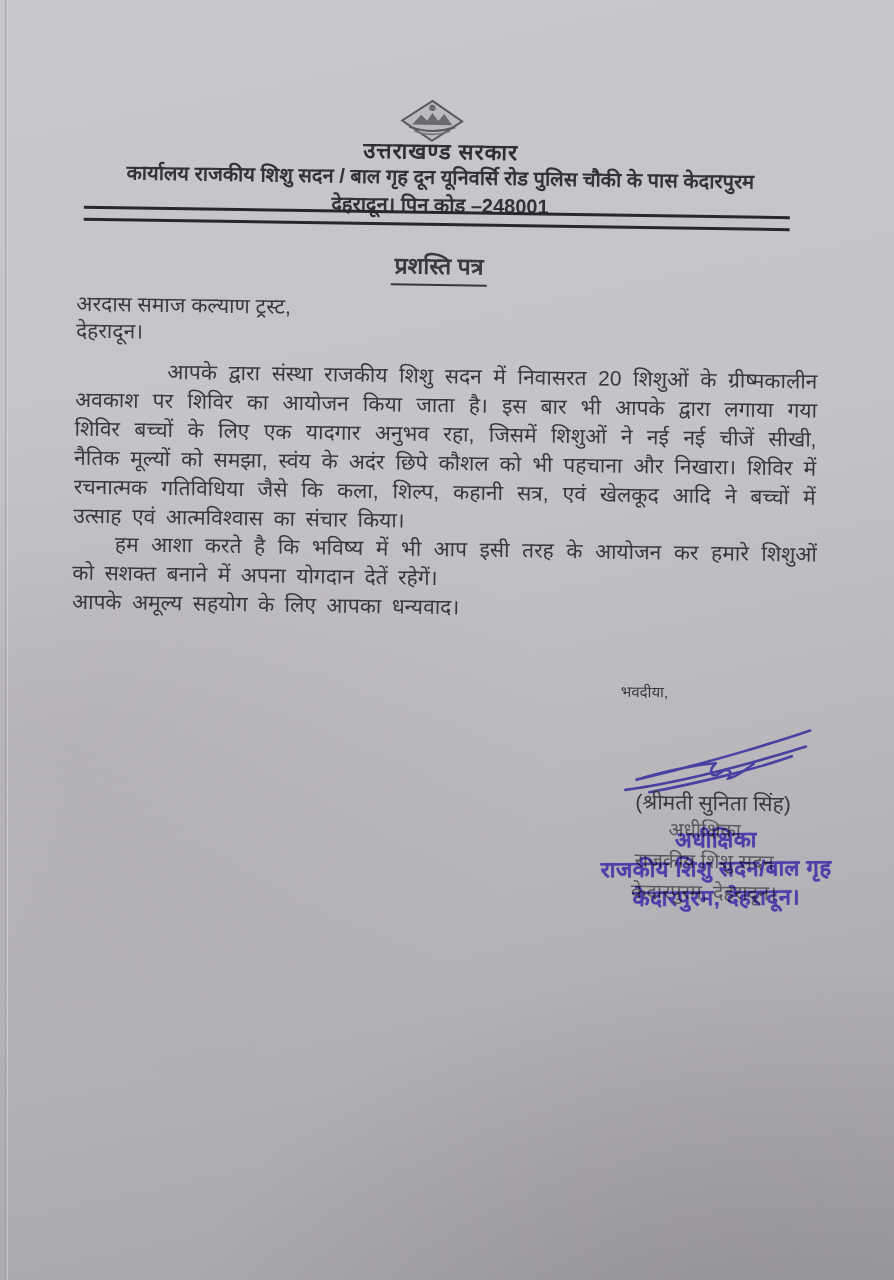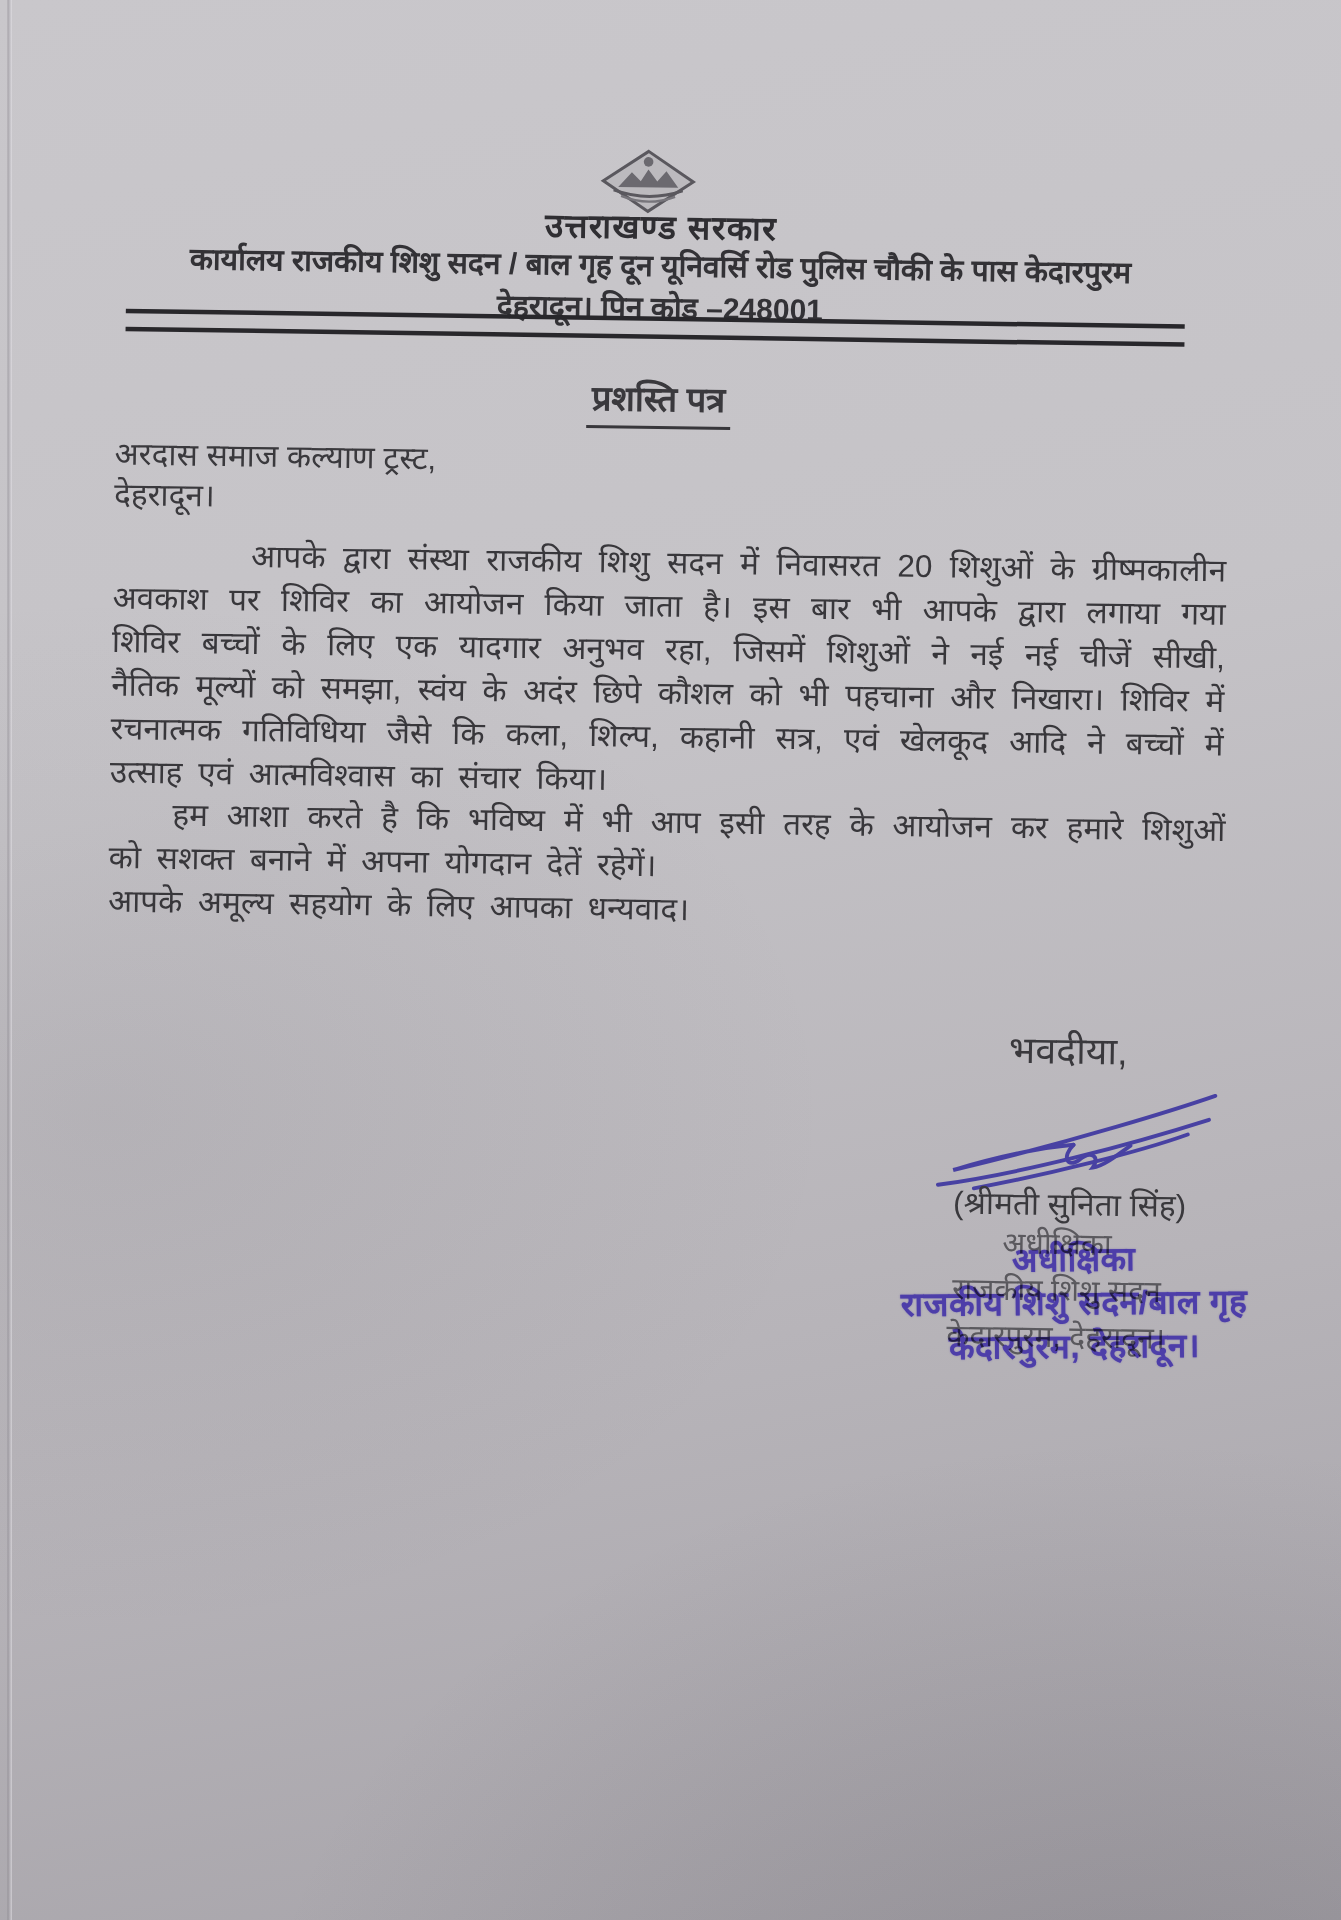--- a/index.html
+++ b/index.html
@@ -29,21 +29,21 @@
     border-top:3px solid #28272b;border-bottom:3px solid #28272b;}
   .ltitle{left:60px;top:244px;width:760px;font-size:23px;font-weight:bold;}
   .ltitle span{display:inline-block;border-bottom:2px solid #38373b;padding:0 4px 3px 4px;}
 
   .recipient{left:78px;top:290px;font-size:21px;line-height:27px;}
   .para{font-size:21px;line-height:29px;text-align:justify;word-spacing:0.22em;color:#38373b;}
   .p1{left:78px;top:356px;width:742px;text-indent:92px;}
   .p2{left:78px;top:529px;width:744px;text-indent:42px;}
   .p3{left:78px;top:587px;width:744px;}
 
-  .closing{left:680px;top:673px;font-size:25px;}
+  .closing{left:628px;top:673px;font-size:15px;}
   .sig-svg{left:628px;top:710px;}
   .sig-name{left:612px;top:779px;width:220px;font-size:21px;text-align:center;white-space:nowrap;}
 
   .typed{left:599px;top:806px;width:230px;font-size:20px;line-height:31px;text-align:center;
     color:#4a494e;opacity:.85;}
   .stamp{left:566px;top:816px;width:320px;font-size:22px;line-height:29px;text-align:center;
     font-weight:bold;color:#4534a8;transform:rotate(-1.4deg);letter-spacing:.5px;
     text-shadow:0 0 1px rgba(69,52,168,.65);mix-blend-mode:multiply;opacity:.93;}
 </style>
 </head>

